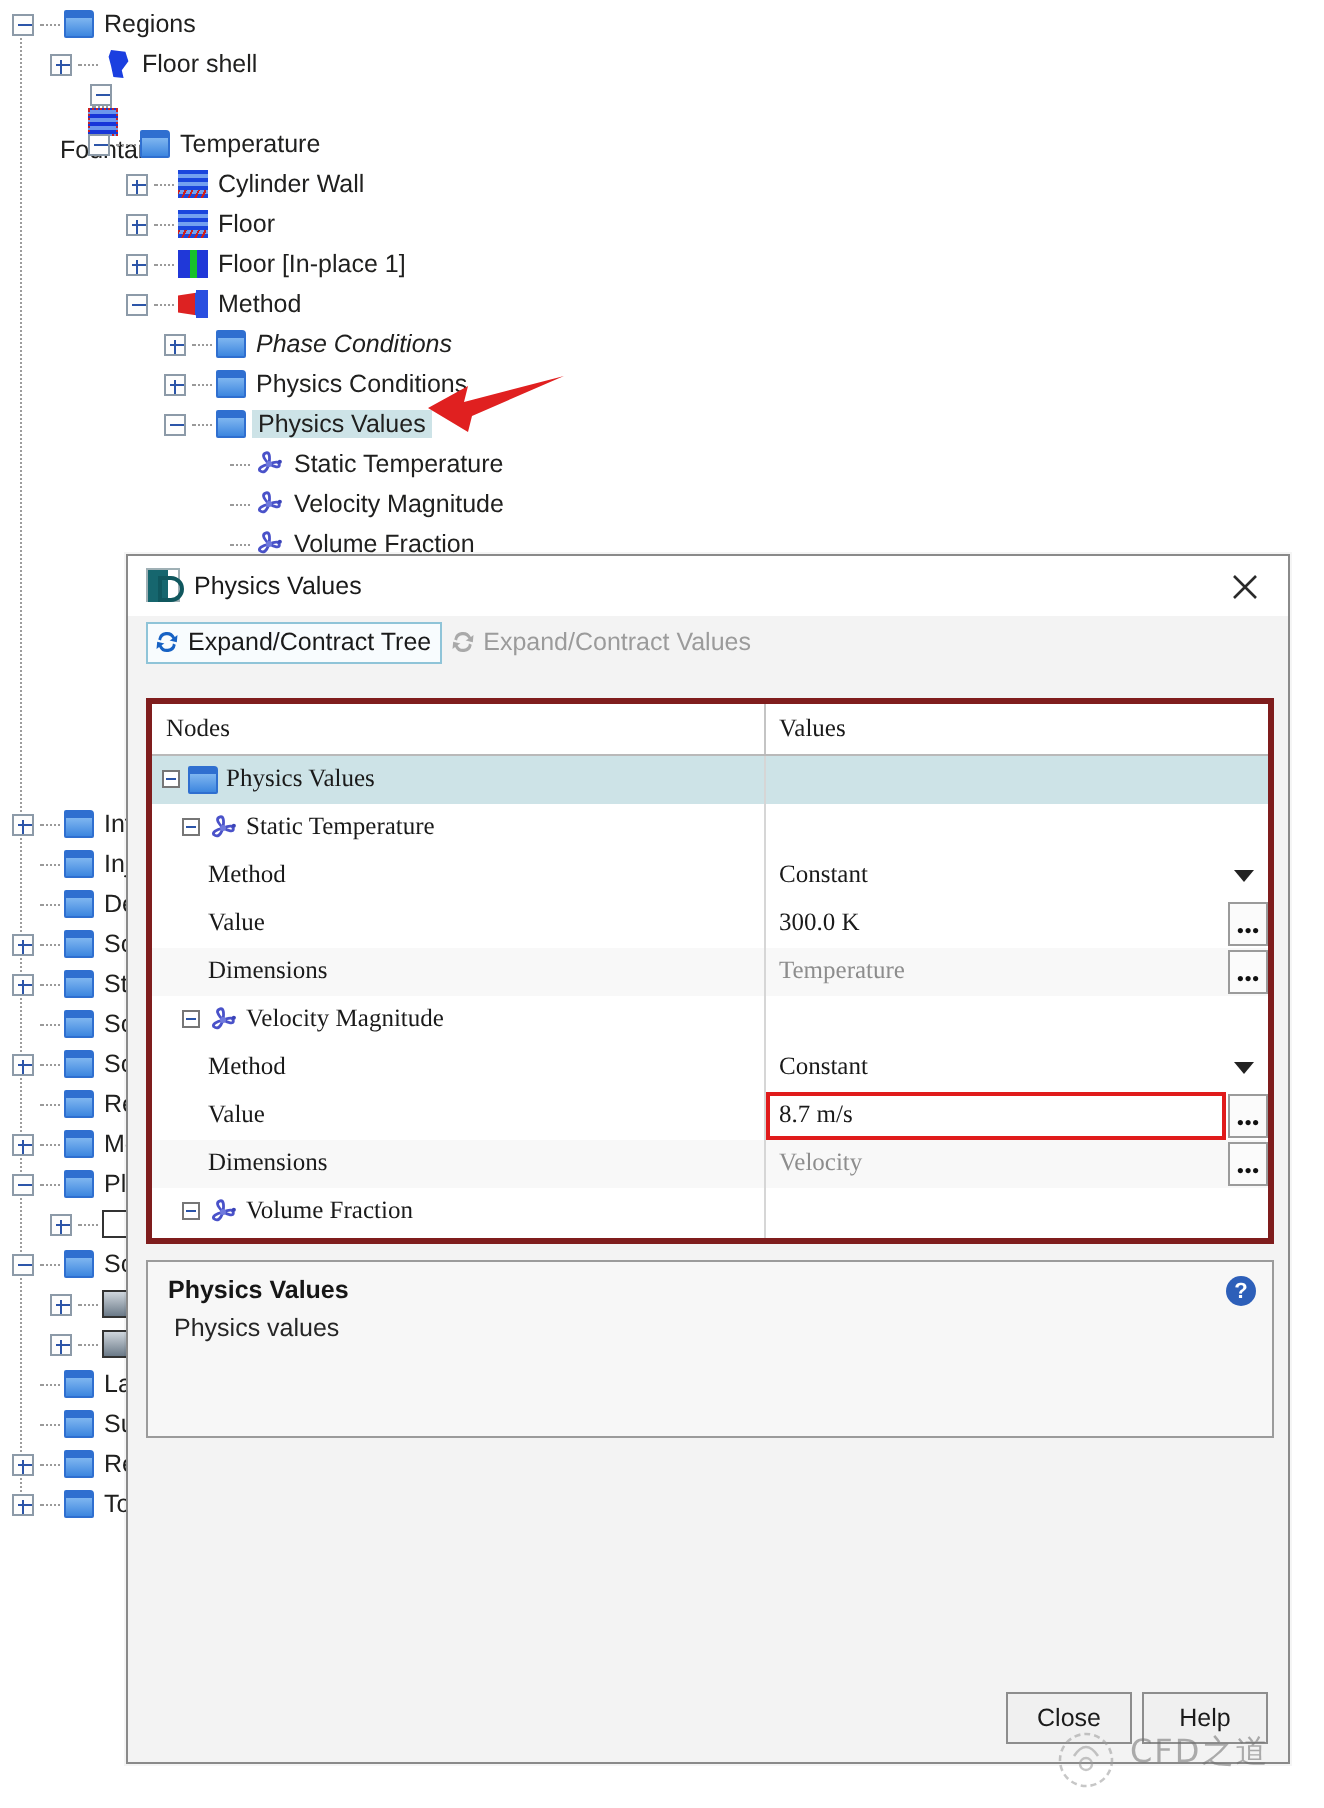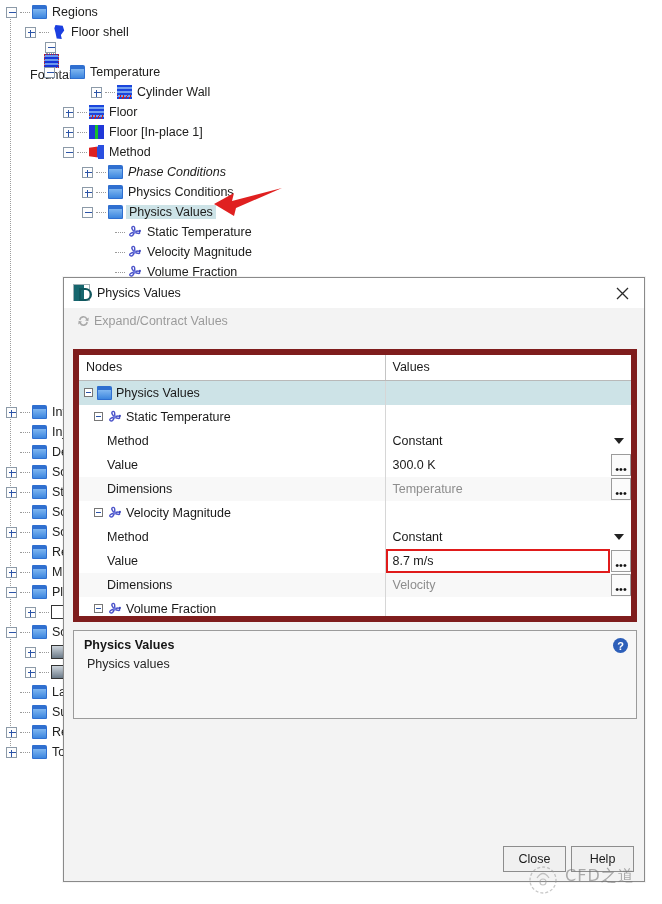--- a/index.html
+++ b/index.html
@@ -140,22 +140,23 @@
   .tbtn {
     display:flex;align-items:center;height:21px;padding:0 4px 0 2px;
     font-size:12.5px; color:#1a1a1a; cursor:pointer; border:1px solid transparent;
   }
   .tbtn.active { border:1px solid #8fc4d8; background:#f8fcfe; }
   .tbtn.dis { color:#9b9b9b; cursor:default; }
   .refresh-ic { width:15px;height:14px; flex:0 0 auto; margin-right:3px; }
 
   #tablewrap {
     position:absolute; left:9px; top:71px; width:564px; height:273px;
-    background:#ffffff; border:6px solid #7f1d1d;
+    background:#ffffff; border:3px solid #7f1d1d;
     overflow:hidden;
+    font-family:Liberation Serif, serif;
   }
   table.grid { border-collapse:collapse; width:100%; table-layout:fixed; }
   table.grid th {
     font-weight:normal; font-size:12.5px; text-align:left;
     background:#ffffff; color:#1a1a1a;
     height:25px; padding:0 0 0 7px;
     border-bottom:1px solid #b9b9b9;
     border-right:1px solid #c4c4c4;
   }
   table.grid th:last-child { border-right:none; }
@@ -258,21 +259,21 @@
           <span class="dots"></span>
           <span class="ic ic-mesh"></span>
           <span class="tlabel">Fountain</span>
         </div>
         <div class="tnode" style="top: 62px; left: 44px;">
           <span class="tog"></span>
           <span class="dots"></span>
           <span class="ic ic-folder"></span>
           <span class="tlabel">Temperature</span>
         </div>
-        <div class="tnode" style="top: 82px; left: 63px; margin-left: 28px;">
+        <div class="tnode" style="top: 82px; left: 63px;">
           <span class="tog plus"></span>
           <span class="dots"></span>
           <span class="ic ic-wall"></span>
           <span class="tlabel">Cylinder Wall</span>
         </div>
         <div class="tnode" style="top: 102px; left: 63px;">
           <span class="tog plus"></span>
           <span class="dots"></span>
           <span class="ic ic-wall"></span>
           <span class="tlabel">Floor</span>
@@ -472,20 +473,27 @@
       <span id="dlg-icon"></span>
       <span id="dlg-title">Physics Values</span>
       <span id="btn-close">
         <svg width="13" height="13" viewBox="0 0 13 13" aria-hidden="true">
           <path d="M1 1 L12 12 M12 1 L1 12" stroke="#2a2a2a" stroke-width="1.3" fill="none"></path>
         </svg>
       </span>
     </div>
 
     <div id="toolbar">
+      <div class="tbtn active">
+        <svg class="refresh-ic" viewBox="0 0 16 16">
+          <path d="M3 6.5 A5 5 0 0 1 12.5 5.2 L14 4 L13.6 8.2 L9.5 7.2 L11.1 6.2 A3.4 3.4 0 0 0 4.6 7.2 Z" fill="#1762c4"></path>
+          <path d="M13 9.5 A5 5 0 0 1 3.5 10.8 L2 12 L2.4 7.8 L6.5 8.8 L4.9 9.8 A3.4 3.4 0 0 0 11.4 8.8 Z" fill="#1762c4"></path>
+        </svg>
+        <span>Expand/Contract Tree</span>
+      </div>
       <div class="tbtn dis">
         <svg class="refresh-ic" viewBox="0 0 16 16">
           <path d="M3 6.5 A5 5 0 0 1 12.5 5.2 L14 4 L13.6 8.2 L9.5 7.2 L11.1 6.2 A3.4 3.4 0 0 0 4.6 7.2 Z" fill="#a9a9a9"></path>
           <path d="M13 9.5 A5 5 0 0 1 3.5 10.8 L2 12 L2.4 7.8 L6.5 8.8 L4.9 9.8 A3.4 3.4 0 0 0 11.4 8.8 Z" fill="#a9a9a9"></path>
         </svg>
         <span>Expand/Contract Values</span>
       </div>
     </div>
 
     <div id="tablewrap">

